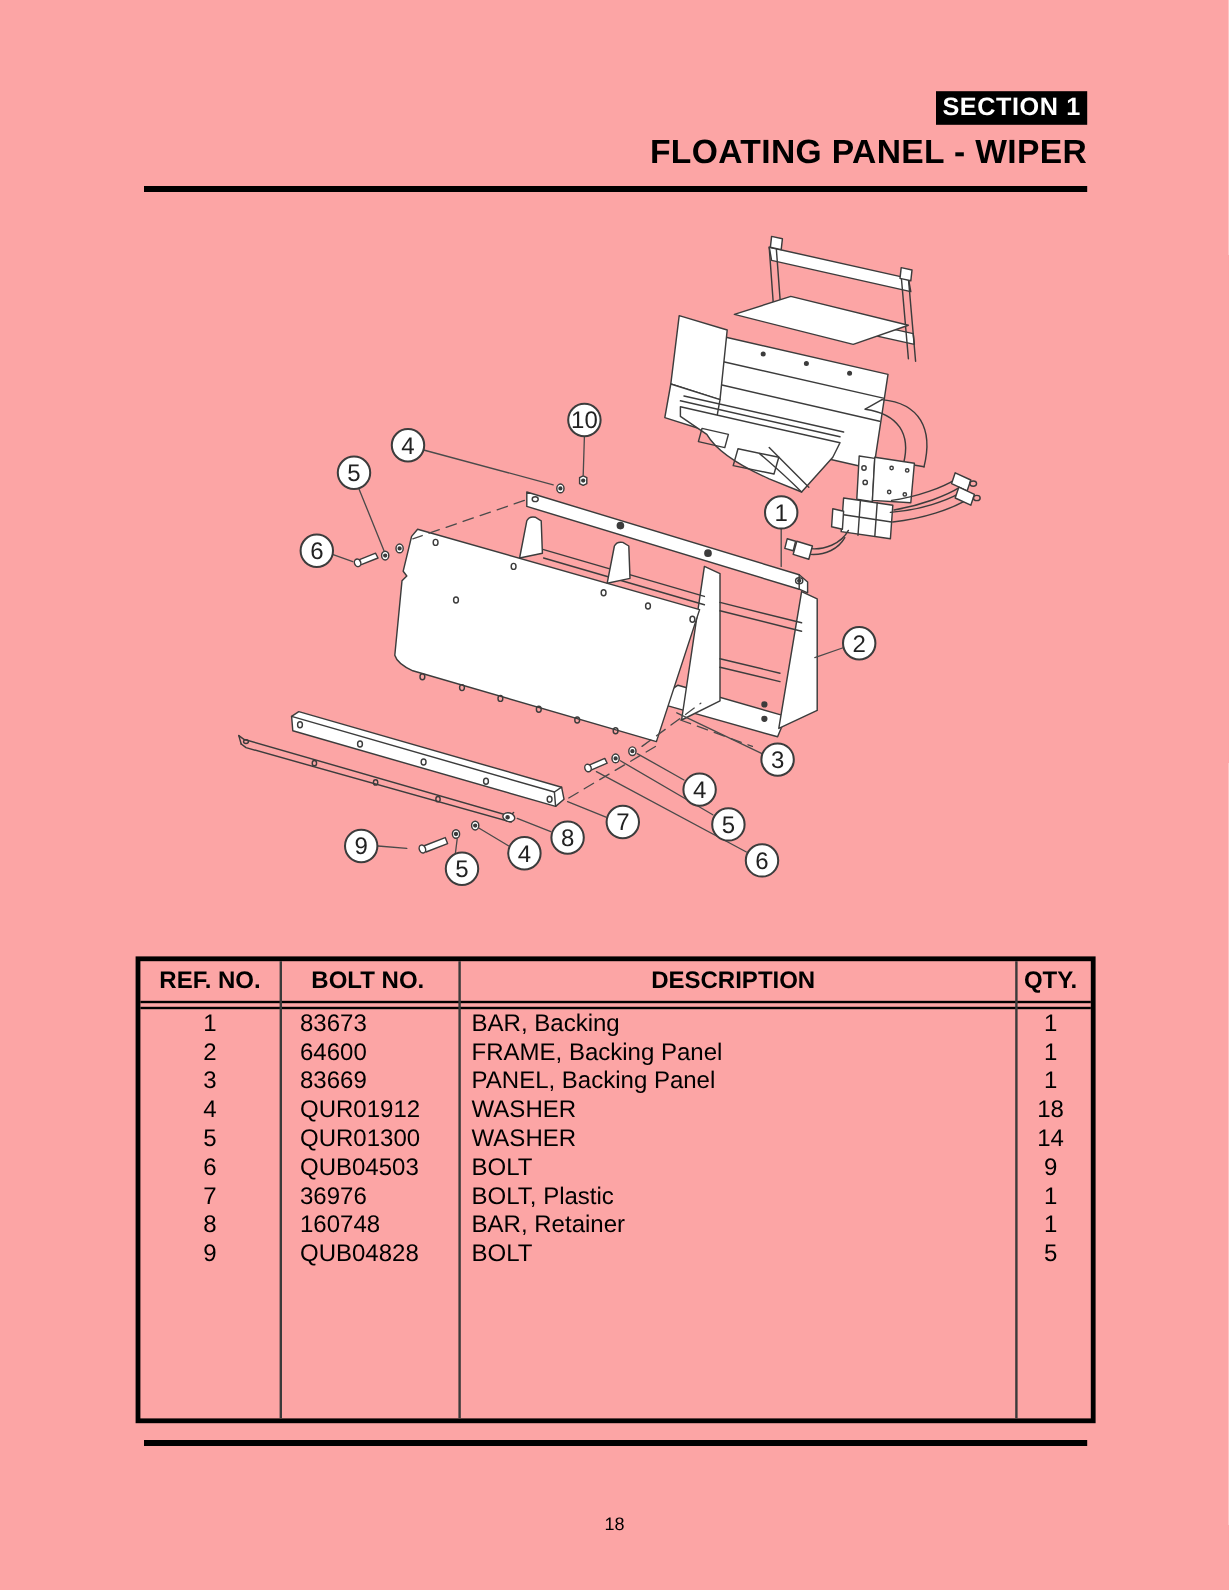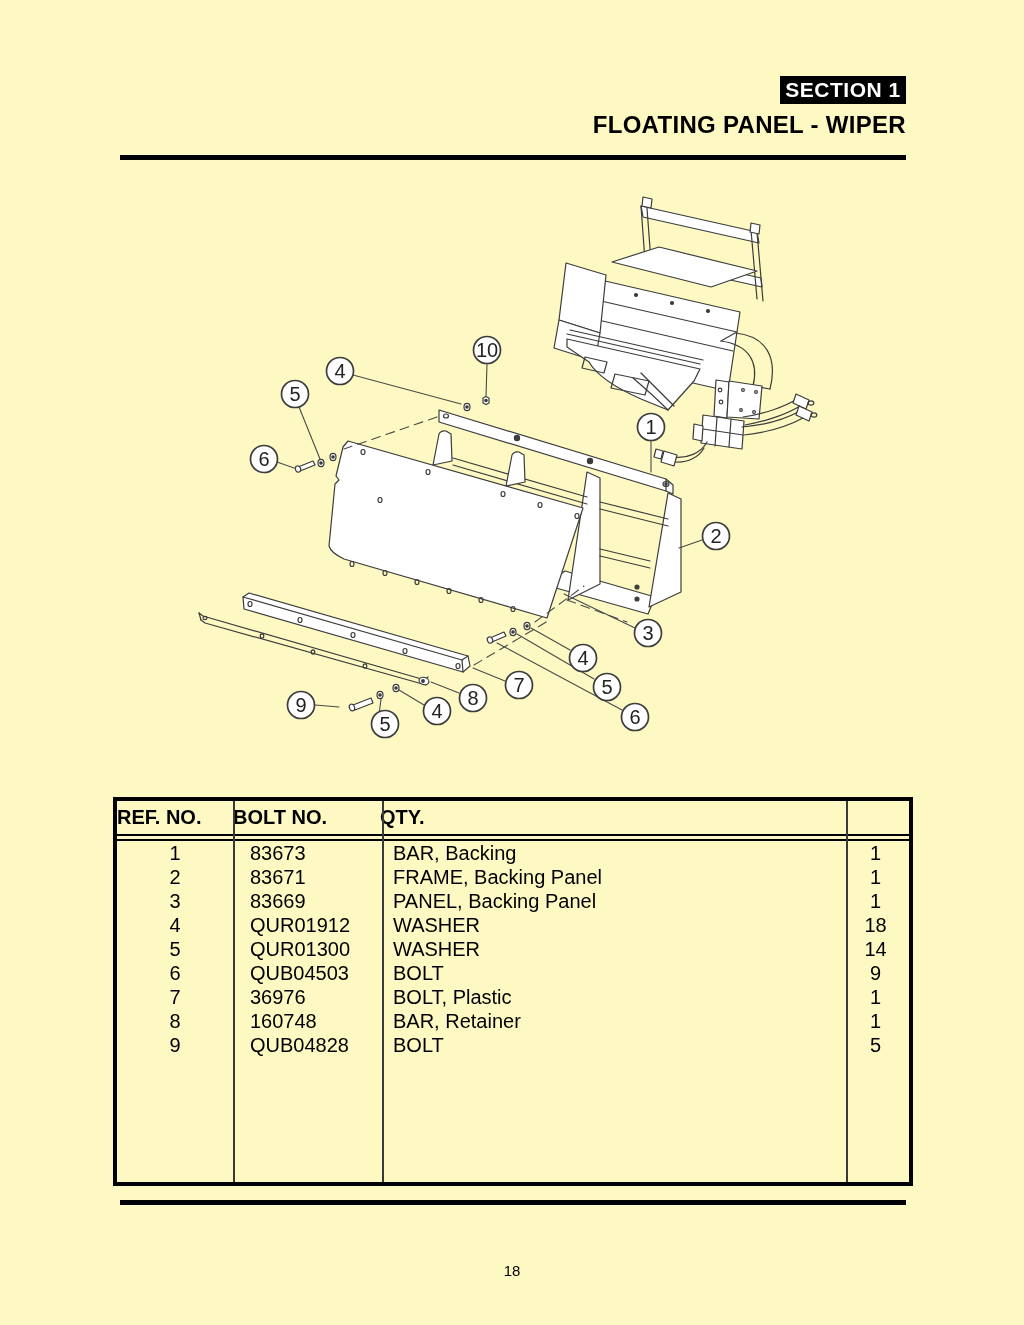--- a/index.html
+++ b/index.html
@@ -1,29 +1,29 @@
 <!DOCTYPE html>
 <html><head>
 <meta charset="utf-8">
 <style>
   html,body{margin:0;padding:0;background:#fff;}
-  .page{position:relative;width:1024px;height:1325px;background:#fef9c3;overflow:hidden;
+  .page{position:relative;width:1024px;height:1325px;background:#fca5a5;overflow:hidden;
         font-family:"Liberation Sans","DejaVu Sans",sans-serif;color:#000;}
   .badge{position:absolute;top:76px;left:780px;width:126px;height:28px;background:#000;color:#fff;
          display:flex;align-items:center;justify-content:center;font-size:21px;font-weight:bold;letter-spacing:.5px;}
-  .title{position:absolute;top:111px;left:0;right:118px;text-align:right;font-size:24px;font-weight:bold;letter-spacing:.3px;}
+  .title{position:absolute;top:111px;left:0;right:118px;text-align:right;font-size:28px;font-weight:bold;letter-spacing:.3px;}
   .rule-top{position:absolute;left:120px;top:155px;width:786px;height:5px;background:#000;}
   .rule-bottom{position:absolute;left:120px;top:1200px;width:786px;height:5px;background:#000;}
   .diagram{position:absolute;left:0;top:175px;width:1024px;height:612px;}
   svg text.callout-num{font-family:"Liberation Sans","DejaVu Sans",sans-serif;font-size:20px;fill:#222;}
   .parts-table{position:absolute;left:113px;top:797px;width:800px;height:389px;border:4px solid #000;
                box-sizing:border-box;display:flex;flex-direction:column;}
   .tgrid{display:grid;grid-template-columns:116px 147px 462px 67px;}
   .thead{height:33px;align-items:center;font-weight:bold;font-size:20px;}
-  .thead .c{text-align:left;}
+  .thead .c{text-align:center;}
   .hsep{height:7px;border-top:2px solid #000;border-bottom:2px solid #000;box-sizing:border-box;}
   .trow{height:24px;line-height:24px;font-size:20px;}
   .trow .ref{text-align:center;}
   .trow .part{text-align:left;padding-left:17px;}
   .trow .desc{text-align:left;padding-left:13px;}
   .trow .qty{text-align:center;}
   .tfill{flex:1;}
   .vsep{position:absolute;top:0;bottom:0;width:2px;background:#3a3a3a;}
   .vsep.v1{left:116px;} .vsep.v2{left:265px;} .vsep.v3{left:729px;}
   .tbody-wrap{position:relative;flex:1;display:flex;flex-direction:column;}
@@ -287,33 +287,34 @@
           <circle cx="301" cy="705" r="13.5" fill="#fff"></circle>
           <text class="callout-num" x="301" y="712" text-anchor="middle" stroke="none">9</text>
         </g>
     </g>
   </svg>
 
   <div class="parts-table">
     <div class="tgrid thead">
       <div class="c">REF. NO.</div>
       <div class="c">BOLT NO.</div>
+      <div class="c">DESCRIPTION</div>
       <div class="c">QTY.</div>
     </div>
     <div class="hsep"></div>
     <div class="tbody-wrap">
       <div class="tgrid trow">
         <div class="ref">1</div>
         <div class="part">83673</div>
         <div class="desc">BAR, Backing</div>
         <div class="qty">1</div>
       </div>
       <div class="tgrid trow">
         <div class="ref">2</div>
-        <div class="part">83671</div>
+        <div class="part">64600</div>
         <div class="desc">FRAME, Backing Panel</div>
         <div class="qty">1</div>
       </div>
       <div class="tgrid trow">
         <div class="ref">3</div>
         <div class="part">83669</div>
         <div class="desc">PANEL, Backing Panel</div>
         <div class="qty">1</div>
       </div>
       <div class="tgrid trow">

